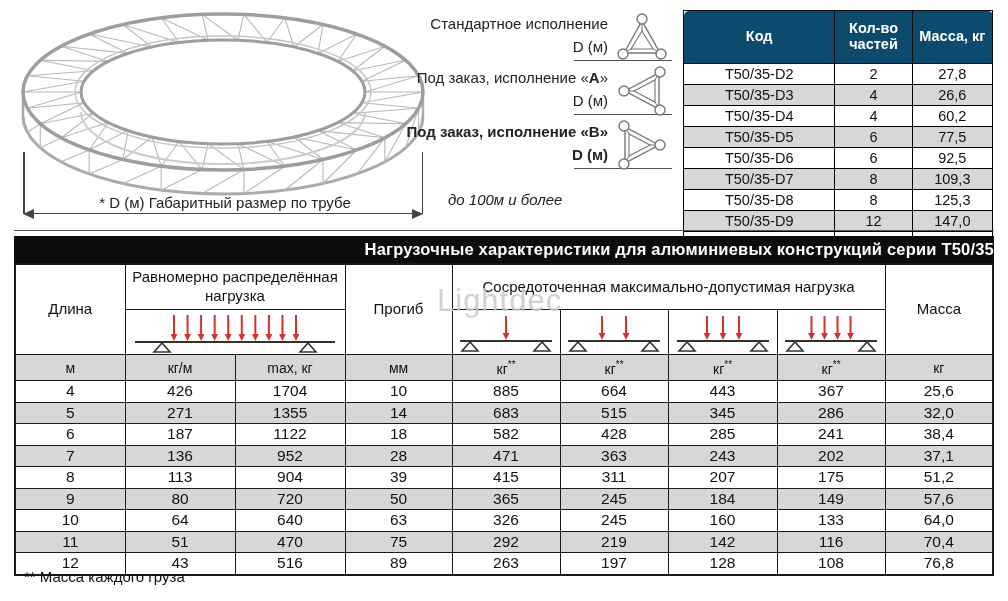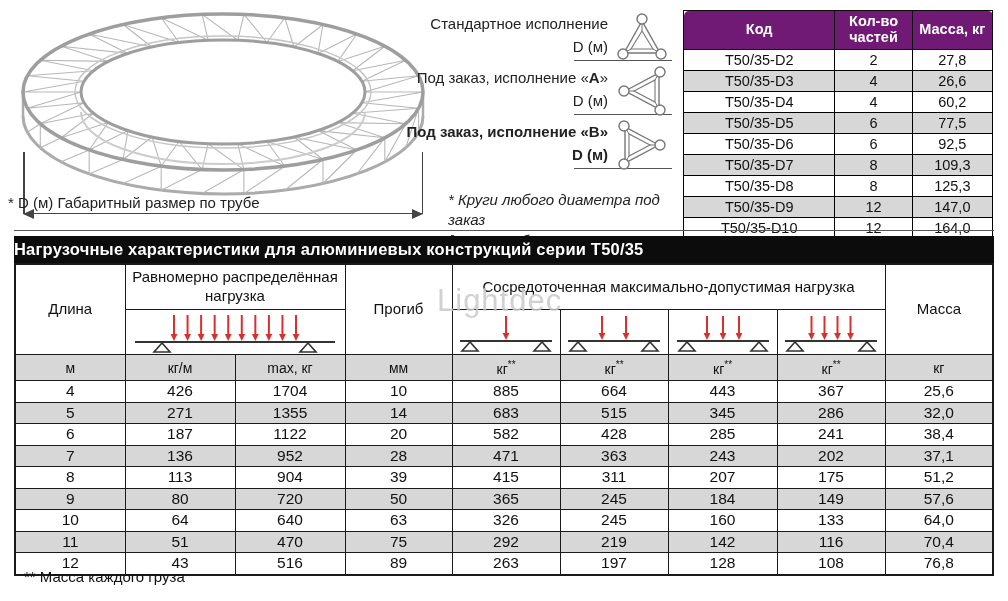--- a/index.html
+++ b/index.html
@@ -3,54 +3,54 @@
 <meta charset="utf-8">
 <style>
   html,body{margin:0;padding:0;background:#fff;}
   .page{
     position:relative;width:1008px;height:601px;background:#fff;overflow:hidden;
     font-family:"Liberation Sans",sans-serif;color:#111;
   }
   
   .ring-area{position:absolute;left:8px;top:6px;width:434px;height:226px;}
   .ring-area svg{position:absolute;left:0;top:0;}
-  .ring-dim-label{position:absolute;left:0;top:188px;width:100%;
+  .ring-dim-label{position:absolute;left:0;top:188px;width:100%;text-align:center;
     font-size:15px;color:#222;white-space:nowrap;}
   .ring-dim-line{position:absolute;left:15px;right:19px;top:207px;border-top:1.5px solid #444;}
   .ring-tick{position:absolute;width:1.5px;height:62px;top:146px;background:#444;}
   .ring-tick.l{left:15px;} .ring-tick.r{right:19px;}
   .arr{position:absolute;width:0;height:0;top:202.5px;}
   .arr.l{left:15px;border:5px solid transparent;border-left:0;border-right:11px solid #444;}
   .arr.r{right:19px;border:5px solid transparent;border-right:0;border-left:11px solid #444;}
   
   .exec-area{position:absolute;left:446px;top:10px;width:228px;height:222px;font-size:15px;}
   .exec-row{position:absolute;left:0;right:0;height:56px;}
   .exec-row.r1{top:2px;} .exec-row.r2{top:56px;} .exec-row.r3{top:110px;font-weight:bold;}
   .exec-label{position:absolute;right:66px;top:3px;white-space:nowrap;text-align:right;color:#222;}
   .exec-dim{position:absolute;right:66px;top:26px;color:#222;}
   .exec-underline{position:absolute;left:128px;right:2px;top:48px;border-bottom:1.5px solid #555;}
   .exec-icon{position:absolute;right:6px;top:0px;width:52px;height:50px;}
   .exec-footnote{position:absolute;left:2px;top:180px;font-style:italic;font-size:15px;
     color:#222;line-height:1.35;}
   
   .codes-table{position:absolute;left:683px;top:10px;width:310px;border-collapse:collapse;
     font-size:14.5px;}
-  .codes-table th{background:#701a75;color:#fff;font-weight:bold;padding:3px 2px;
+  .codes-table th{background:#0c4a6e;color:#fff;font-weight:bold;padding:10px 2px;
     line-height:1.1;border:1px solid #0c0c0c;}
   .codes-table th:first-child{border-top-left-radius:5px;}
   .codes-table th:last-child{border-top-right-radius:5px;}
   .codes-table td{border:1px solid #000;text-align:center;height:20px;padding:0 2px;}
   .codes-table td.code{font-weight:normal;}
   .codes-table tbody tr:nth-child(even){background:#d7d7d7;}
   .codes-table col.c1{width:49%;} .codes-table col.c2{width:25%;} .codes-table col.c3{width:26%;}
   
   .top-rule{position:absolute;left:14px;right:14px;top:230px;border-top:1.5px solid #555;}
   
   .load-wrap{position:absolute;left:14px;top:236px;width:980px;}
-  .load-title{height:27px;line-height:27px;background:#0c0c0c;color:#fff;text-align:left;
+  .load-title{height:27px;line-height:27px;background:#0c0c0c;color:#fff;text-align:right;
     font-weight:bold;font-size:16.5px;letter-spacing:.2px;}
   .load-table{width:100%;border-collapse:collapse;table-layout:fixed;}
   .load-table th,.load-table td{border:1px solid #1a1a1a;text-align:center;vertical-align:middle;
     font-weight:normal;padding:0;}
   .load-table{border:2px solid #1a1a1a;}
   .load-table .lbl{font-size:15px;height:40px;line-height:1.25;padding:2px 4px;}
   .load-table .diag{height:44px;}
   .load-table .units td{background:#d7d7d7;font-size:14px;height:25px;}
   .load-table .units sup{font-size:10px;}
   .load-table tbody.data td{font-size:15.5px;height:20.5px;}
@@ -129,21 +129,20 @@
         <line x1="43" y1="25" x2="34" y2="25" stroke="#777" stroke-width="1"></line>
         <line x1="9" y1="7" x2="13" y2="14" stroke="#777" stroke-width="1"></line>
         <line x1="9" y1="43" x2="13" y2="36" stroke="#777" stroke-width="1"></line>
         <circle cx="44" cy="25" r="5" fill="#fff" stroke="#777" stroke-width="1.4"></circle>
         <circle cx="8" cy="6" r="5" fill="#fff" stroke="#777" stroke-width="1.4"></circle>
         <circle cx="8" cy="44" r="5" fill="#fff" stroke="#777" stroke-width="1.4"></circle>
       </svg>
     </div>
 
     <div class="exec-footnote">
-      <div>* Круги любого диаметра под заказ</div>
       <div>до 100м и более</div>
     </div>
   </div>
 
   <table class="codes-table">
     <colgroup>
         <col class="c1">
         <col class="c2">
         <col class="c3">
       </colgroup>
@@ -338,21 +337,21 @@
             <td>683</td>
             <td>515</td>
             <td>345</td>
             <td>286</td>
             <td>32,0</td>
           </tr>
         <tr>
             <td>6</td>
             <td>187</td>
             <td>1122</td>
-            <td>20</td>
+            <td>18</td>
             <td>582</td>
             <td>428</td>
             <td>285</td>
             <td>241</td>
             <td>38,4</td>
           </tr>
         <tr>
             <td>7</td>
             <td>136</td>
             <td>952</td>

